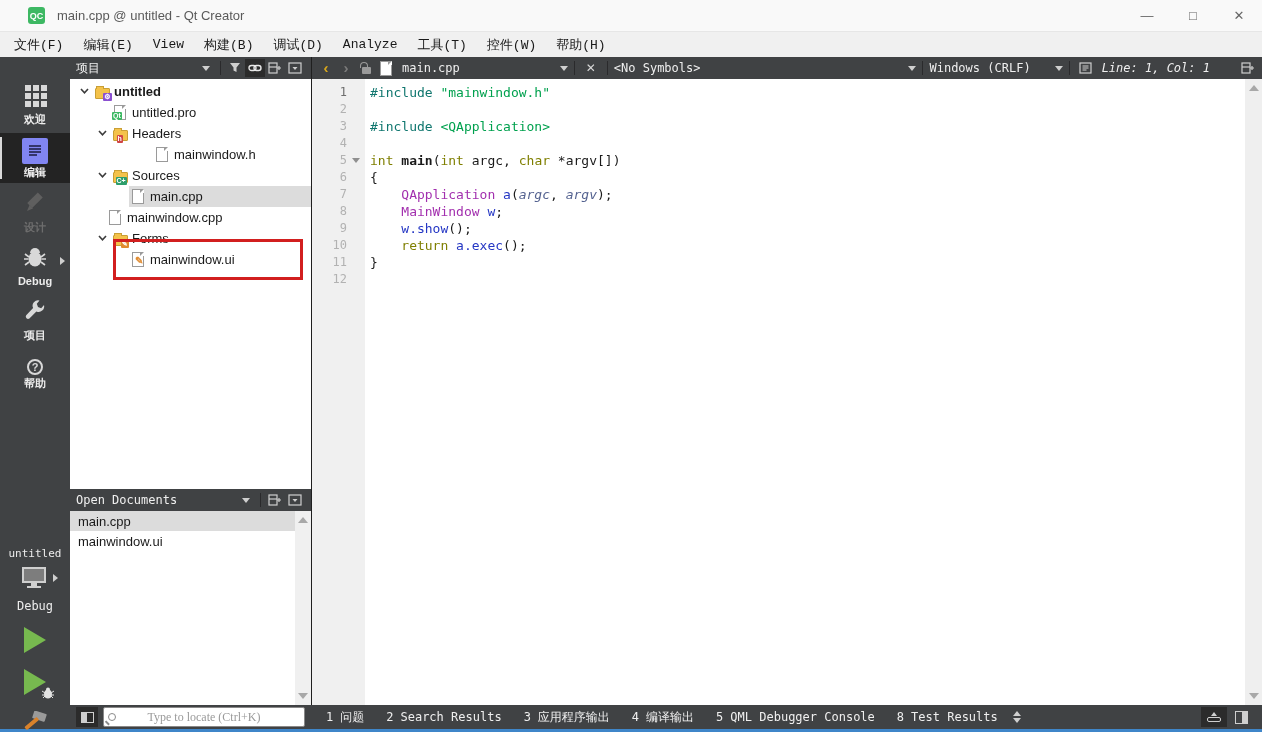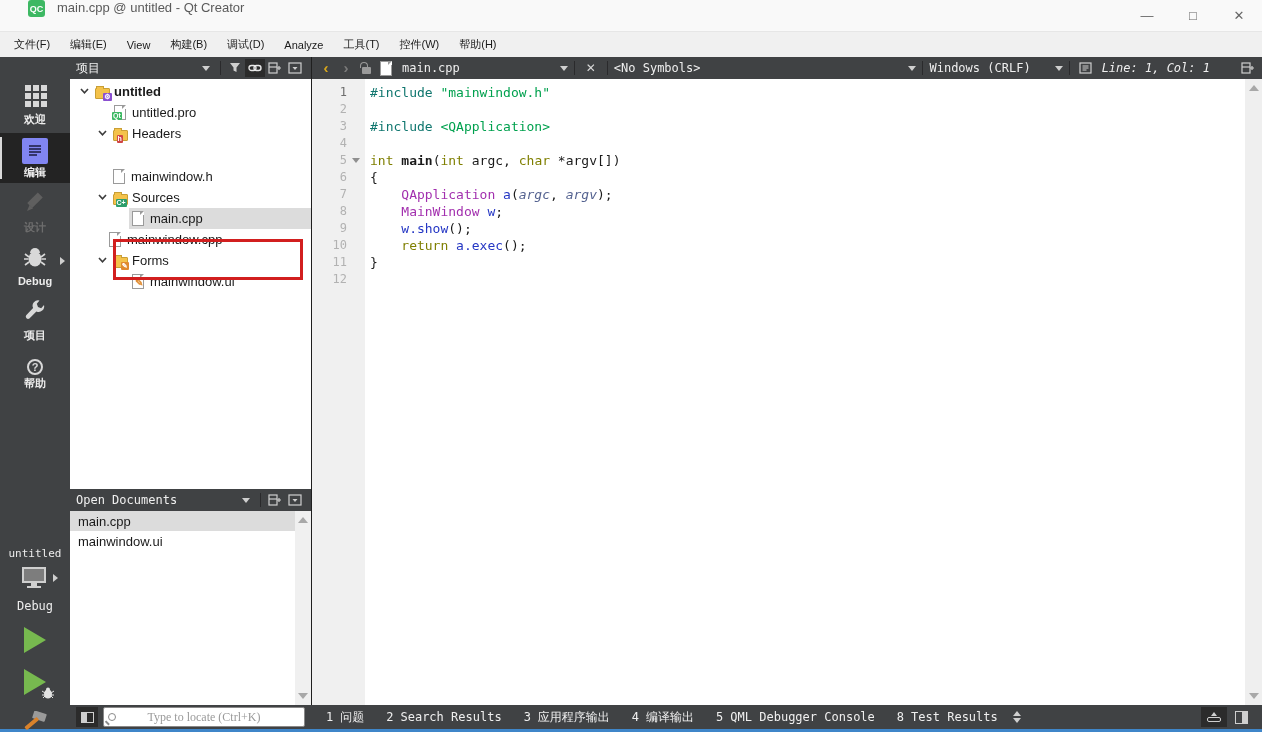--- a/index.html
+++ b/index.html
@@ -2,30 +2,30 @@
 <html><head>
 <meta charset="utf-8">
 <style>
   * { margin:0; padding:0; box-sizing:border-box; }
   html,body { background:#9aa0a6; }
   .window {
     position:relative; width:1262px; height:732px; background:#fff;
     font-family:"Liberation Sans", sans-serif; overflow:hidden;
   }
   
-  .titlebar { height:32px; background:#f9f9f9; display:flex; align-items:flex-start; border-bottom:1px solid #e6e6e6;}
+  .titlebar { height:32px; background:#f9f9f9; display:flex; align-items:center; border-bottom:1px solid #e6e6e6;}
   .qc-icon { width:17px; height:17px; margin-left:28px; background:#3db863; border-radius:3px;
              color:#fff; font-size:9px; font-weight:bold; display:flex; align-items:center; justify-content:center;}
   .win-title { margin-left:12px; font-size:13px; color:#5a5a5a; }
   .win-controls { margin-left:auto; display:flex; height:100%; }
   .win-btn { width:46px; height:100%; display:flex; align-items:center; justify-content:center;
              color:#666; font-size:13px; }
   
   .menubar { height:25px; background:#f0f0f0; display:flex; align-items:center; padding-left:4px; }
-  .menu-item { padding:3px 10px; font-size:11px; color:#1a1a1a; }
+  .menu-item { padding:3px 10px; font-size:13px; color:#1a1a1a;font-family:Liberation Mono, monospace; }
   
   .body { display:flex; height:648px; }
   
   .mode-sidebar { width:70px; background:#404244; display:flex; flex-direction:column; flex:none; }
   .mode-item { position:relative; height:50px; display:flex; flex-direction:column; align-items:center; justify-content:center; gap:3px; }
   .mode-item.selected { background:#232323; }
   .mode-item.selected::before { content:""; position:absolute; left:0; top:4px; bottom:4px; width:2px; background:#d9d9d9; }
   .mode-label { font-size:11px; font-weight:bold; color:#ececec; line-height:11px; }
   .mode-item.disabled .mode-label { color:#6d6d6d; }
   .mode-arrow { position:absolute; right:5px; top:16px; width:0; height:0;
@@ -299,21 +299,21 @@
                   <path d="M2 3 L5.5 6.8 L9 3" stroke="#3c3c3c" stroke-width="1.6" fill="none"></path>
                 </svg></span>
             </span>
             <span class="tree-icn">
               <span class="folder-icn">
                 <span class="badge" style="left:3px;bottom:-3px;background:#d04545;">h</span>
               </span>
             </span>
             <span class="tree-label">Headers</span>
           </div>
-          <div class="tree-row" style="padding-left: 22px; margin-top: 22px;">
+          <div class="tree-row" style="padding-left: 65px;">
             <span class="tree-slot"></span>
             <span class="tree-icn">
               <span class="doc-icn"></span>
             </span>
             <span class="tree-label">mainwindow.h</span>
           </div>
           <div class="tree-row" style="padding-left: 23px;">
             <span class="tree-slot">
               <span><svg width="11" height="10" viewBox="0 0 11 10">
                   <path d="M2 3 L5.5 6.8 L9 3" stroke="#3c3c3c" stroke-width="1.6" fill="none"></path>

